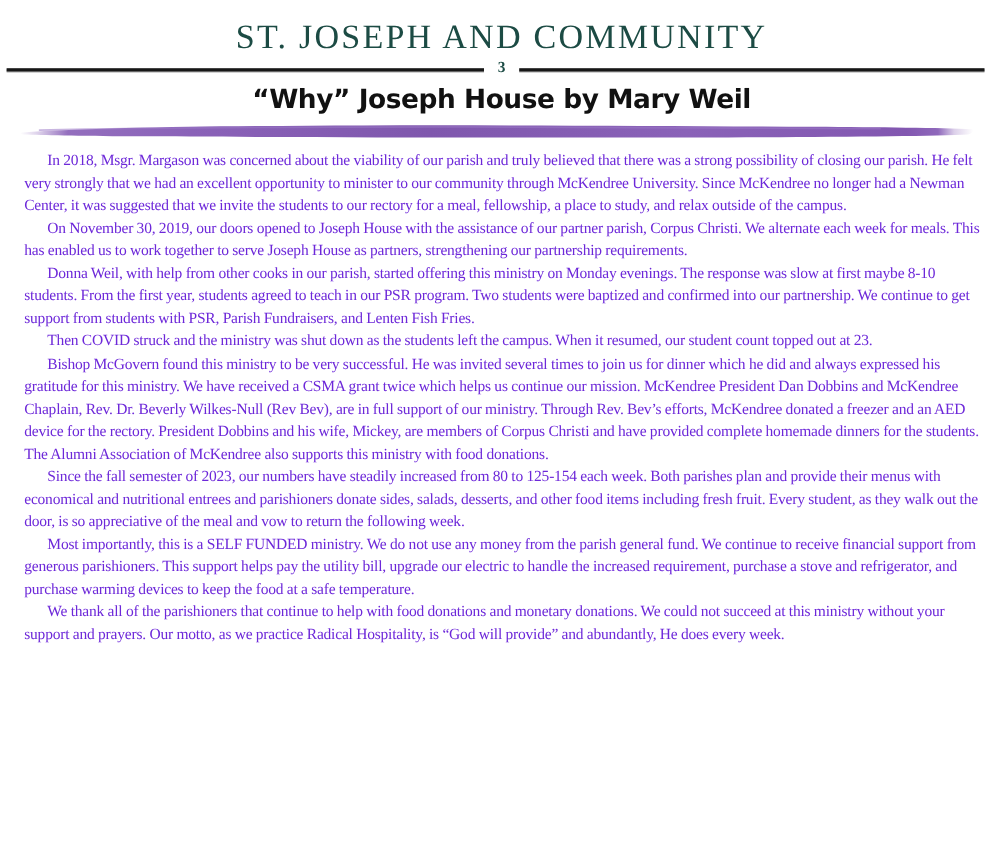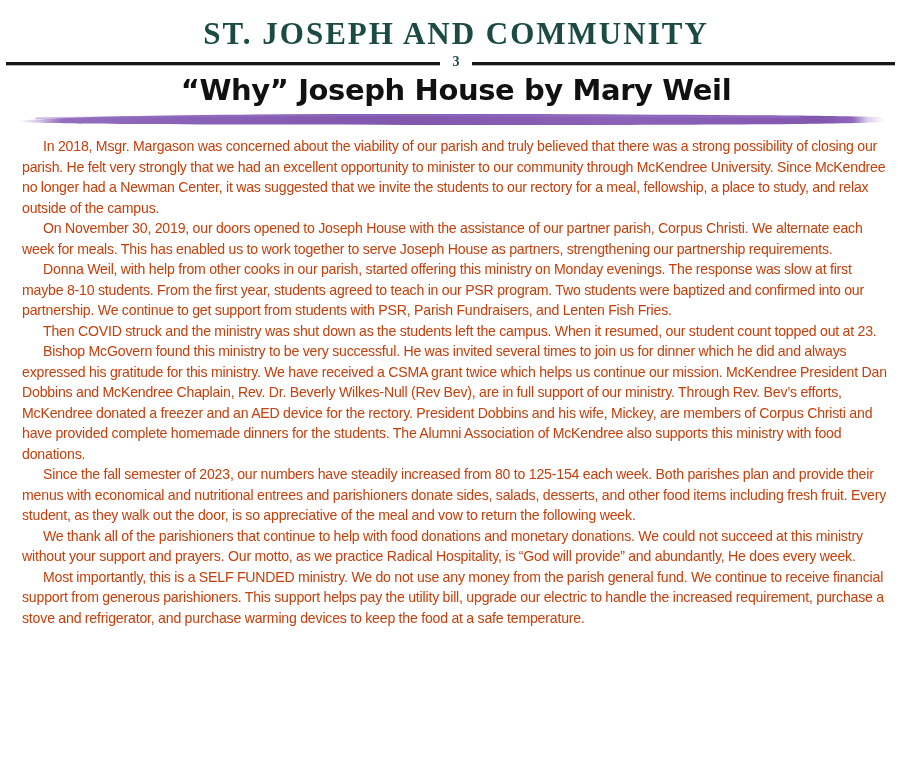--- a/index.html
+++ b/index.html
@@ -28,21 +28,21 @@
   
   .masthead {
     position: relative;
     width: 100%;
     padding-top: 17px;
   }
 
   .masthead-title {
     text-align: center;
     font-family: "Liberation Serif", "DejaVu Serif", serif;
-    font-weight: bold;
+    font-weight: normal;
     font-size: 31px;
     line-height: 34px;
     letter-spacing: 2.0px;
     color: #1c4b44;
     white-space: nowrap;
     margin: 0;
   }
 
   
   .rule-row {
@@ -68,21 +68,21 @@
     font-weight: bold;
     font-size: 14px;
     line-height: 20px;
     color: #1c4b44;
   }
 
   .masthead-subtitle {
     text-align: center;
     font-family: "DejaVu Sans", sans-serif;
     font-weight: bold;
-    font-size: 29px;
+    font-size: 24px;
     line-height: 32px;
     letter-spacing: -0.4px;
     color: #111111;
     margin: 1px 0 0 0;
     white-space: nowrap;
   }
 
   
   .brush-wrap {
     position: relative;
@@ -95,25 +95,25 @@
     height: 22px;
   }
 
   
   .article {
     padding: 6px 18px 0 22px;
   }
   .article p {
     margin: 0;
     text-indent: 21px;
-    font-family: Liberation Sans, sans-serif;
+    font-family: Liberation Serif, serif;
     font-size: 14.1px;
     line-height: 20.5px;
     letter-spacing: -0.18px;
-    color: #c2410c;
+    color: #6d28d9;
     text-align: left;
     word-spacing: -0.2px;
   }
 </style>
 </head>
 <body>
 
 <div class="page">
 
   <header class="masthead">
@@ -160,17 +160,17 @@
 
   </header>
 
   <section class="article">
     <p>In 2018, Msgr. Margason was concerned about the viability of our parish and truly believed that there was a strong possibility of closing our parish. He felt very strongly that we had an excellent opportunity to minister to our community through McKendree University. Since McKendree no longer had a Newman Center, it was suggested that we invite the students to our rectory for a meal, fellowship, a place to study, and relax outside of the campus.</p>
     <p>On November 30, 2019, our doors opened to Joseph House with the assistance of our partner parish, Corpus Christi. We alternate each week for meals. This has enabled us to work together to serve Joseph House as partners, strengthening our partnership requirements.</p>
     <p>Donna Weil, with help from other cooks in our parish, started offering this ministry on Monday evenings. The response was slow at first maybe 8-10 students. From the first year, students agreed to teach in our PSR program. Two students were baptized and confirmed into our partnership. We continue to get support from students with PSR, Parish Fundraisers, and Lenten Fish Fries.</p>
     <p>Then COVID struck and the ministry was shut down as the students left the campus. When it resumed, our student count topped out at 23.</p>
     <p>Bishop McGovern found this ministry to be very successful. He was invited several times to join us for dinner which he did and always expressed his gratitude for this ministry. We have received a CSMA grant twice which helps us continue our mission. McKendree President Dan Dobbins and McKendree Chaplain, Rev. Dr. Beverly Wilkes-Null (Rev Bev), are in full support of our ministry. Through Rev. Bev’s efforts, McKendree donated a freezer and an AED device for the rectory. President Dobbins and his wife, Mickey, are members of Corpus Christi and have provided complete homemade dinners for the students. The Alumni Association of McKendree also supports this ministry with food donations.</p>
     <p>Since the fall semester of 2023, our numbers have steadily increased from 80 to 125-154 each week. Both parishes plan and provide their menus with economical and nutritional entrees and parishioners donate sides, salads, desserts, and other food items including fresh fruit. Every student, as they walk out the door, is so appreciative of the meal and vow to return the following week.</p>
+    <p>Most importantly, this is a SELF FUNDED ministry. We do not use any money from the parish general fund. We continue to receive financial support from generous parishioners. This support helps pay the utility bill, upgrade our electric to handle the increased requirement, purchase a stove and refrigerator, and purchase warming devices to keep the food at a safe temperature.</p>
     <p>We thank all of the parishioners that continue to help with food donations and monetary donations. We could not succeed at this ministry without your support and prayers. Our motto, as we practice Radical Hospitality, is “God will provide” and abundantly, He does every week.</p>
-    <p>Most importantly, this is a SELF FUNDED ministry. We do not use any money from the parish general fund. We continue to receive financial support from generous parishioners. This support helps pay the utility bill, upgrade our electric to handle the increased requirement, purchase a stove and refrigerator, and purchase warming devices to keep the food at a safe temperature.</p>
   </section>
 
 </div>
 
 </body></html>

